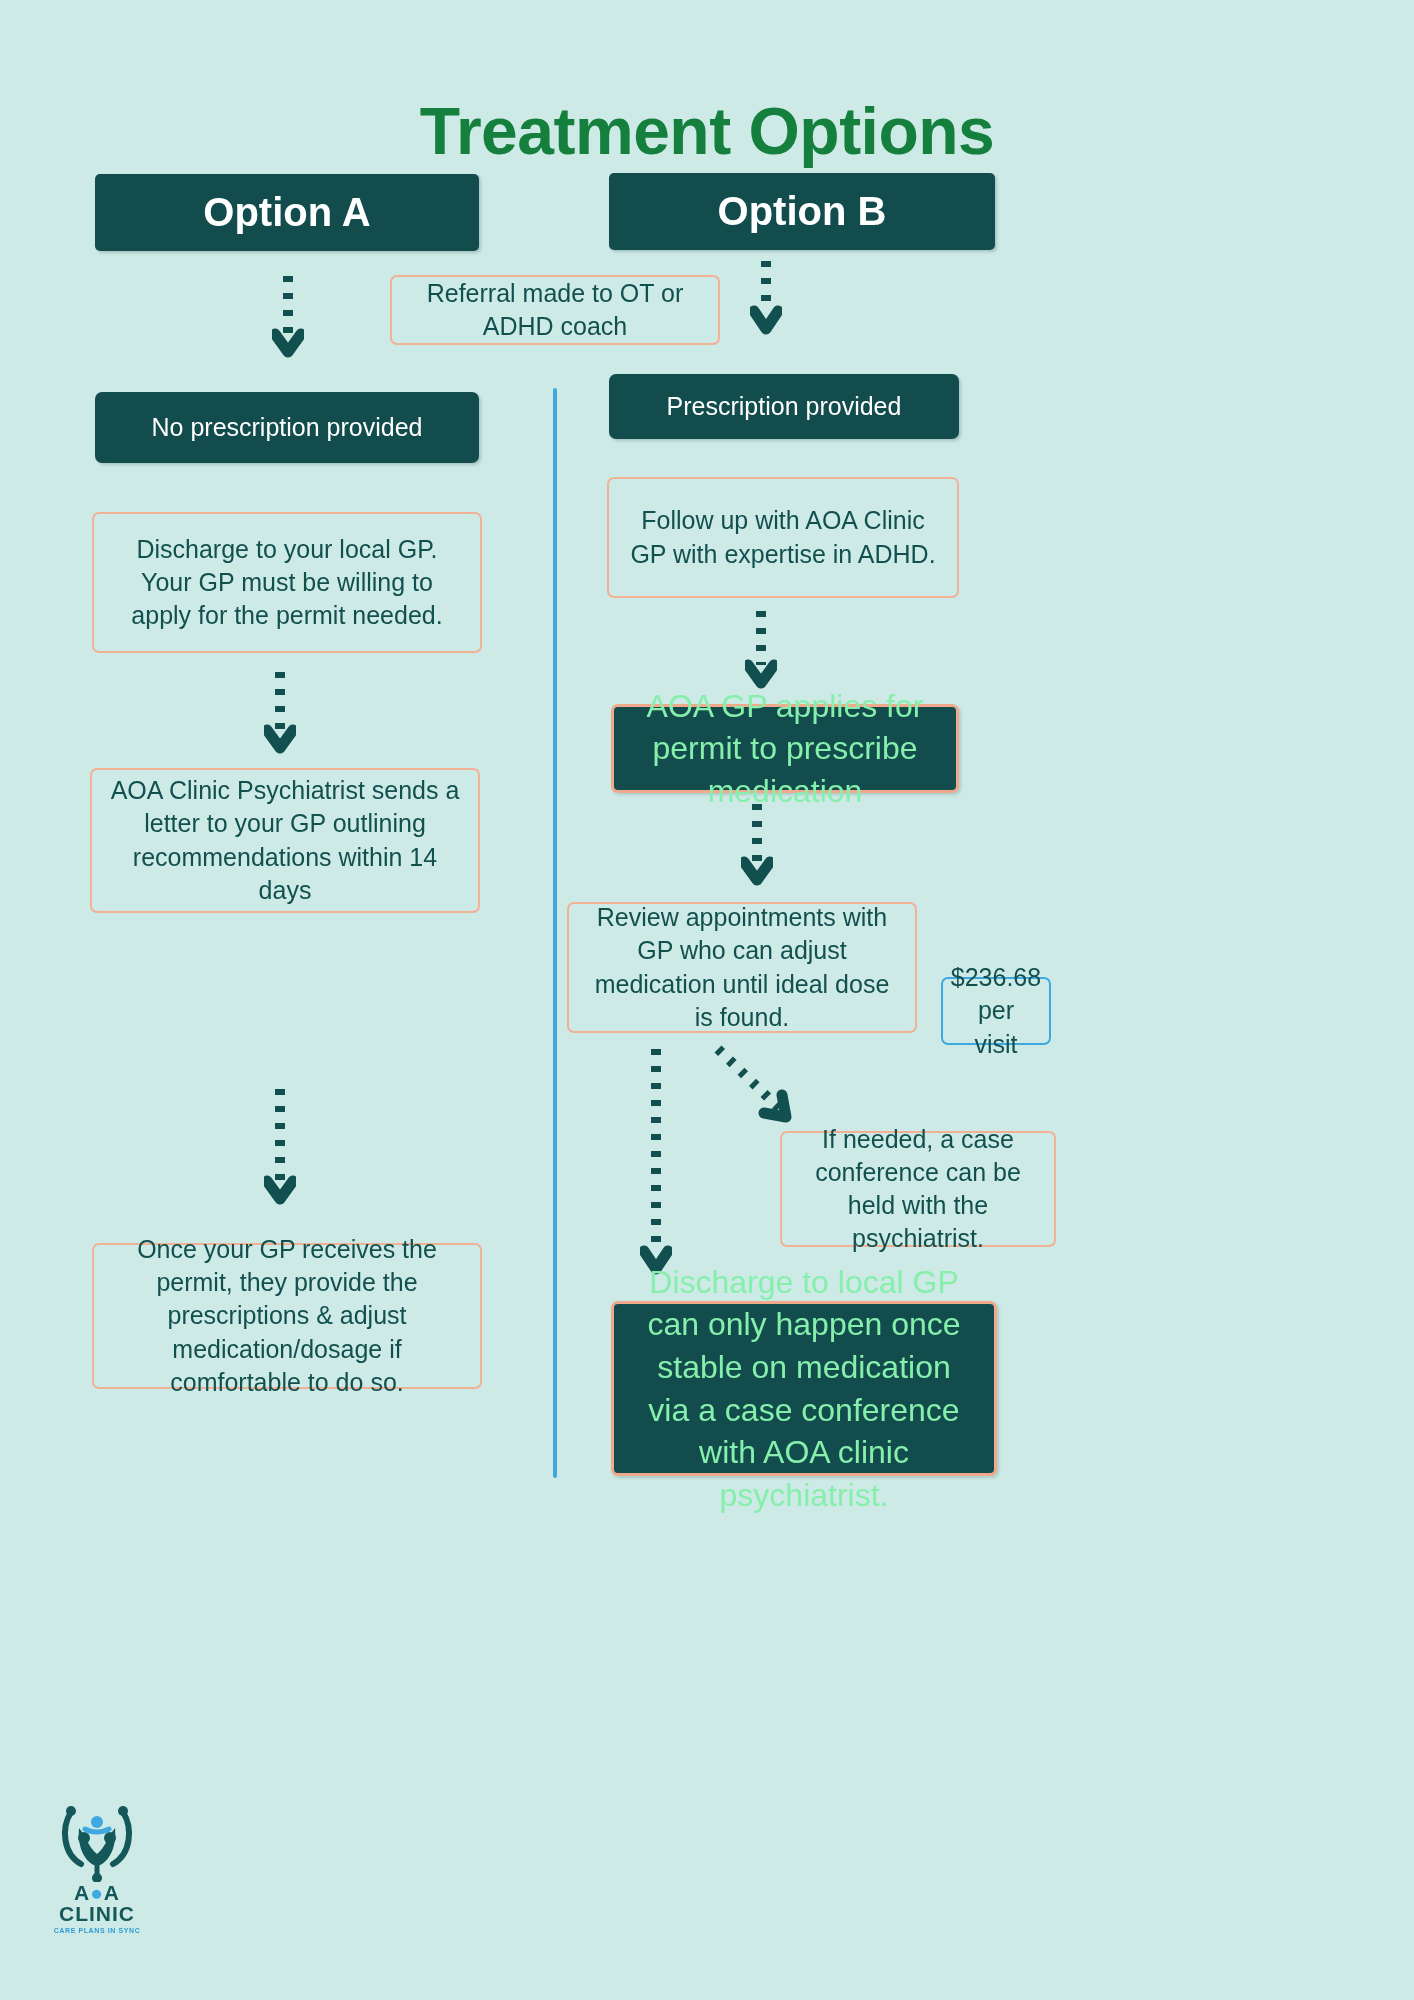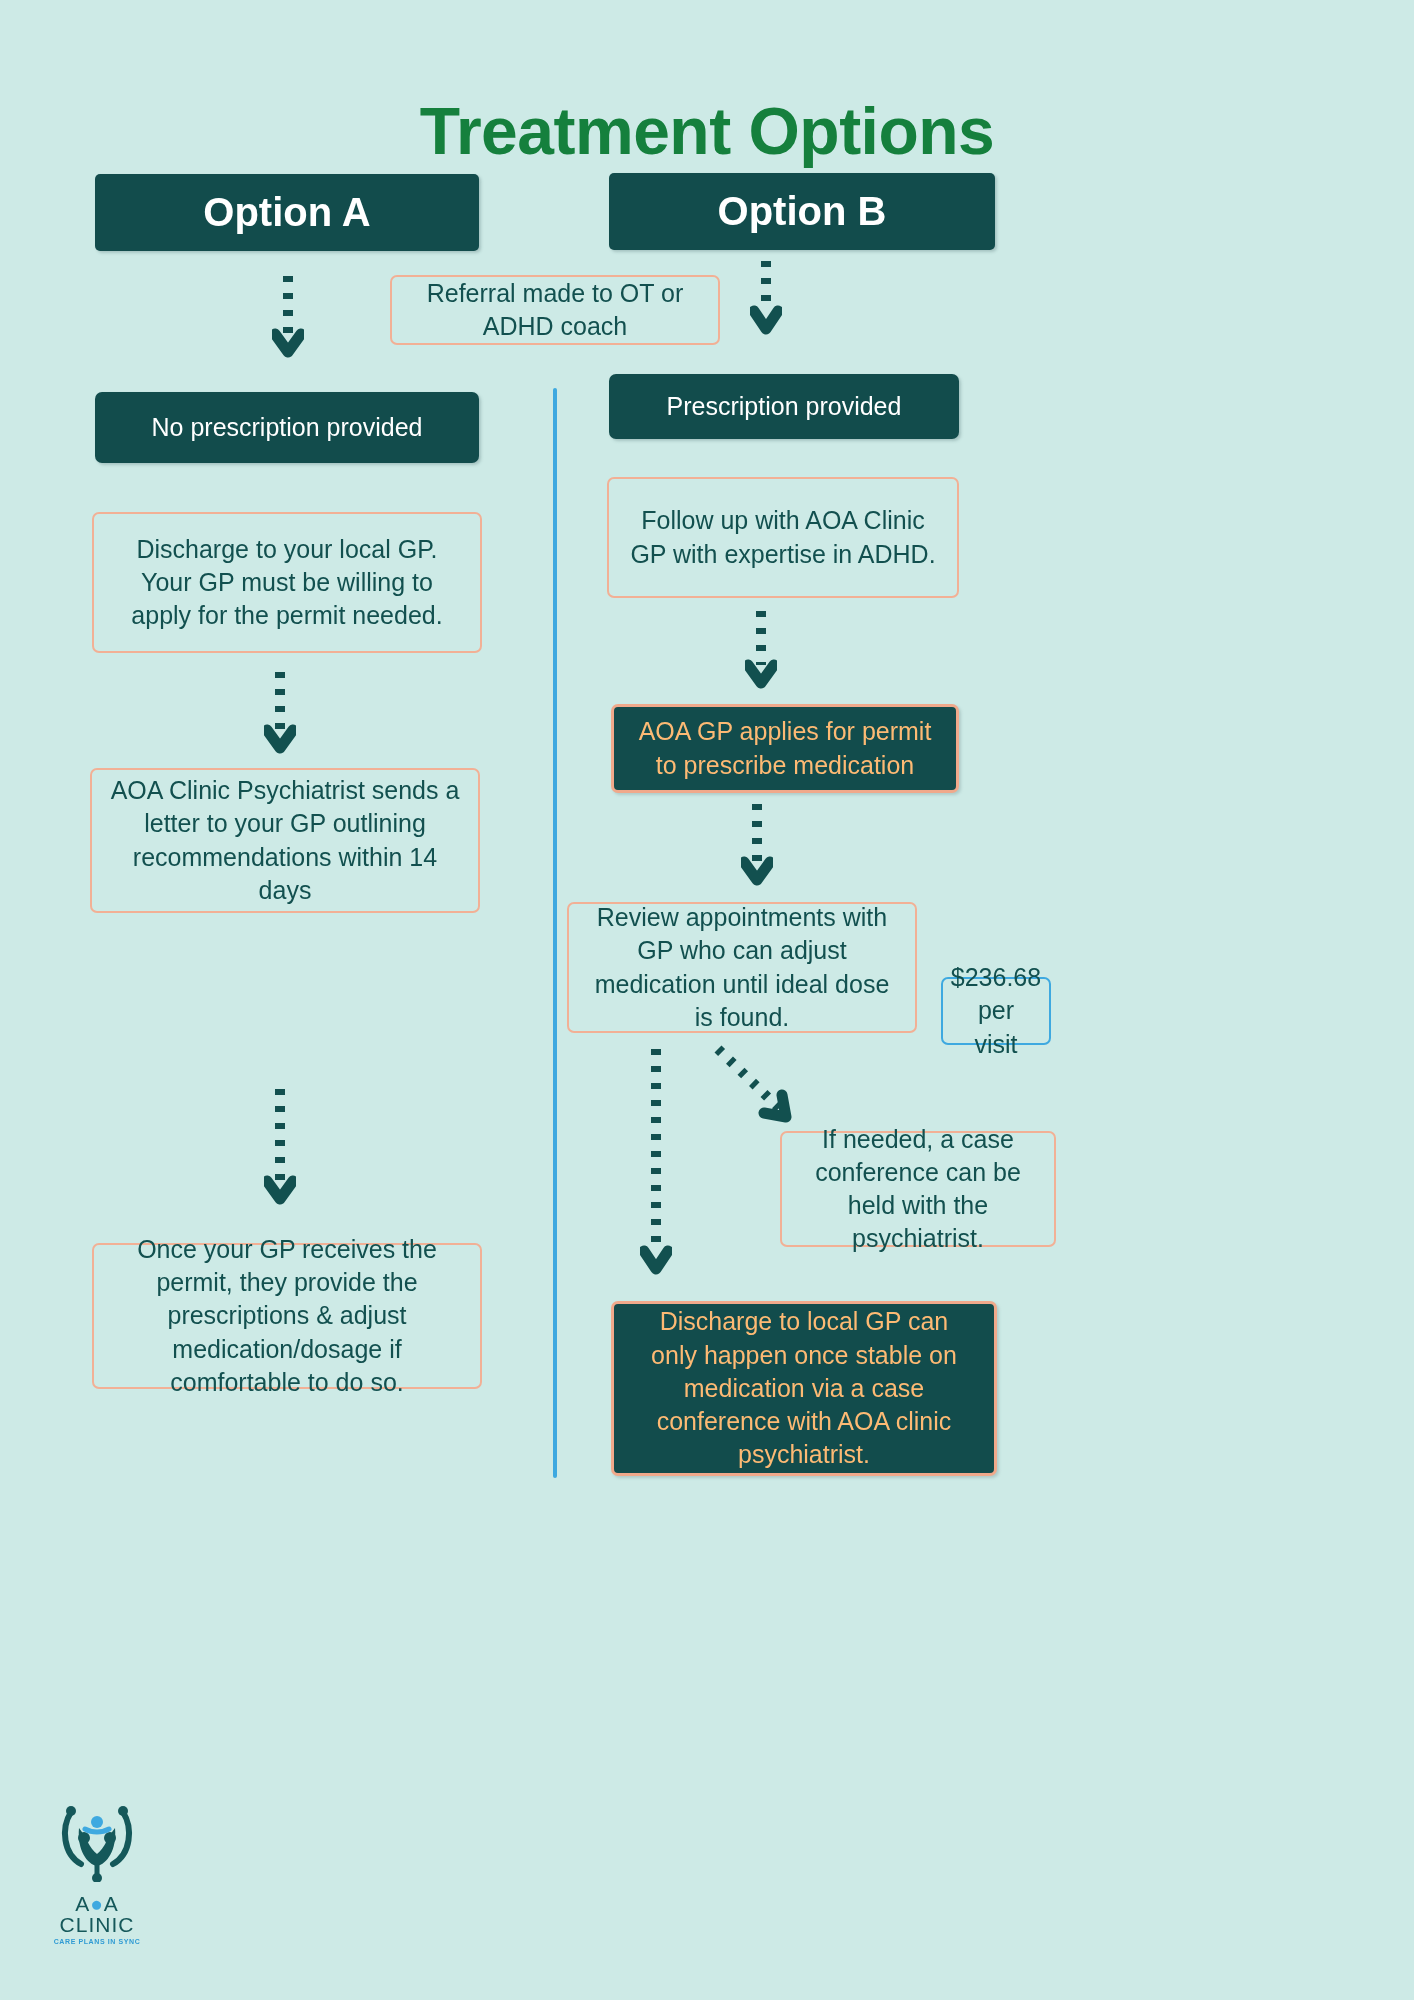--- a/index.html
+++ b/index.html
@@ -59,22 +59,22 @@
     line-height: 1.33;
   }
   .box-dark {
     background: #124c4c;
     color: #ffffff;
     font-size: 25px;
     box-shadow: 2px 2px 3px rgba(120,150,150,0.45);
   }
   .box-dark-outlined {
     background: #124c4c;
-    color: #fdba74;
-    font-size: 25px;
+    color: #86efac;
+    font-size: 32px;
     border: 3px solid #f0a98b;
     box-shadow: 2px 2px 3px rgba(120,150,150,0.35);
   }
   .box-light {
     background: transparent;
     color: #12504f;
     font-size: 25px;
     border: 2px solid #f2b095;
   }
   .box-blue {
@@ -102,25 +102,25 @@
   .logo-wrap {
     position: absolute;
     left: 33px;
     top: 1798px;
     width: 128px;
     text-align: center;
   }
   .logo-mark { display:block; margin: 0 auto; }
   .logo-name {
     font-size: 21px;
-    font-weight: 400;
+    font-weight: 700;
     color: #15585a;
     letter-spacing: 1px;
     line-height: 1.02;
-    margin-top: 11px;
+    margin-top: 0;
     text-align: center;
   }
   .logo-tag {
     font-size: 7px;
     font-weight: 700;
     color: #2f9bd4;
     letter-spacing: 0.6px;
     margin-top: 2px;
   }
 </style>

